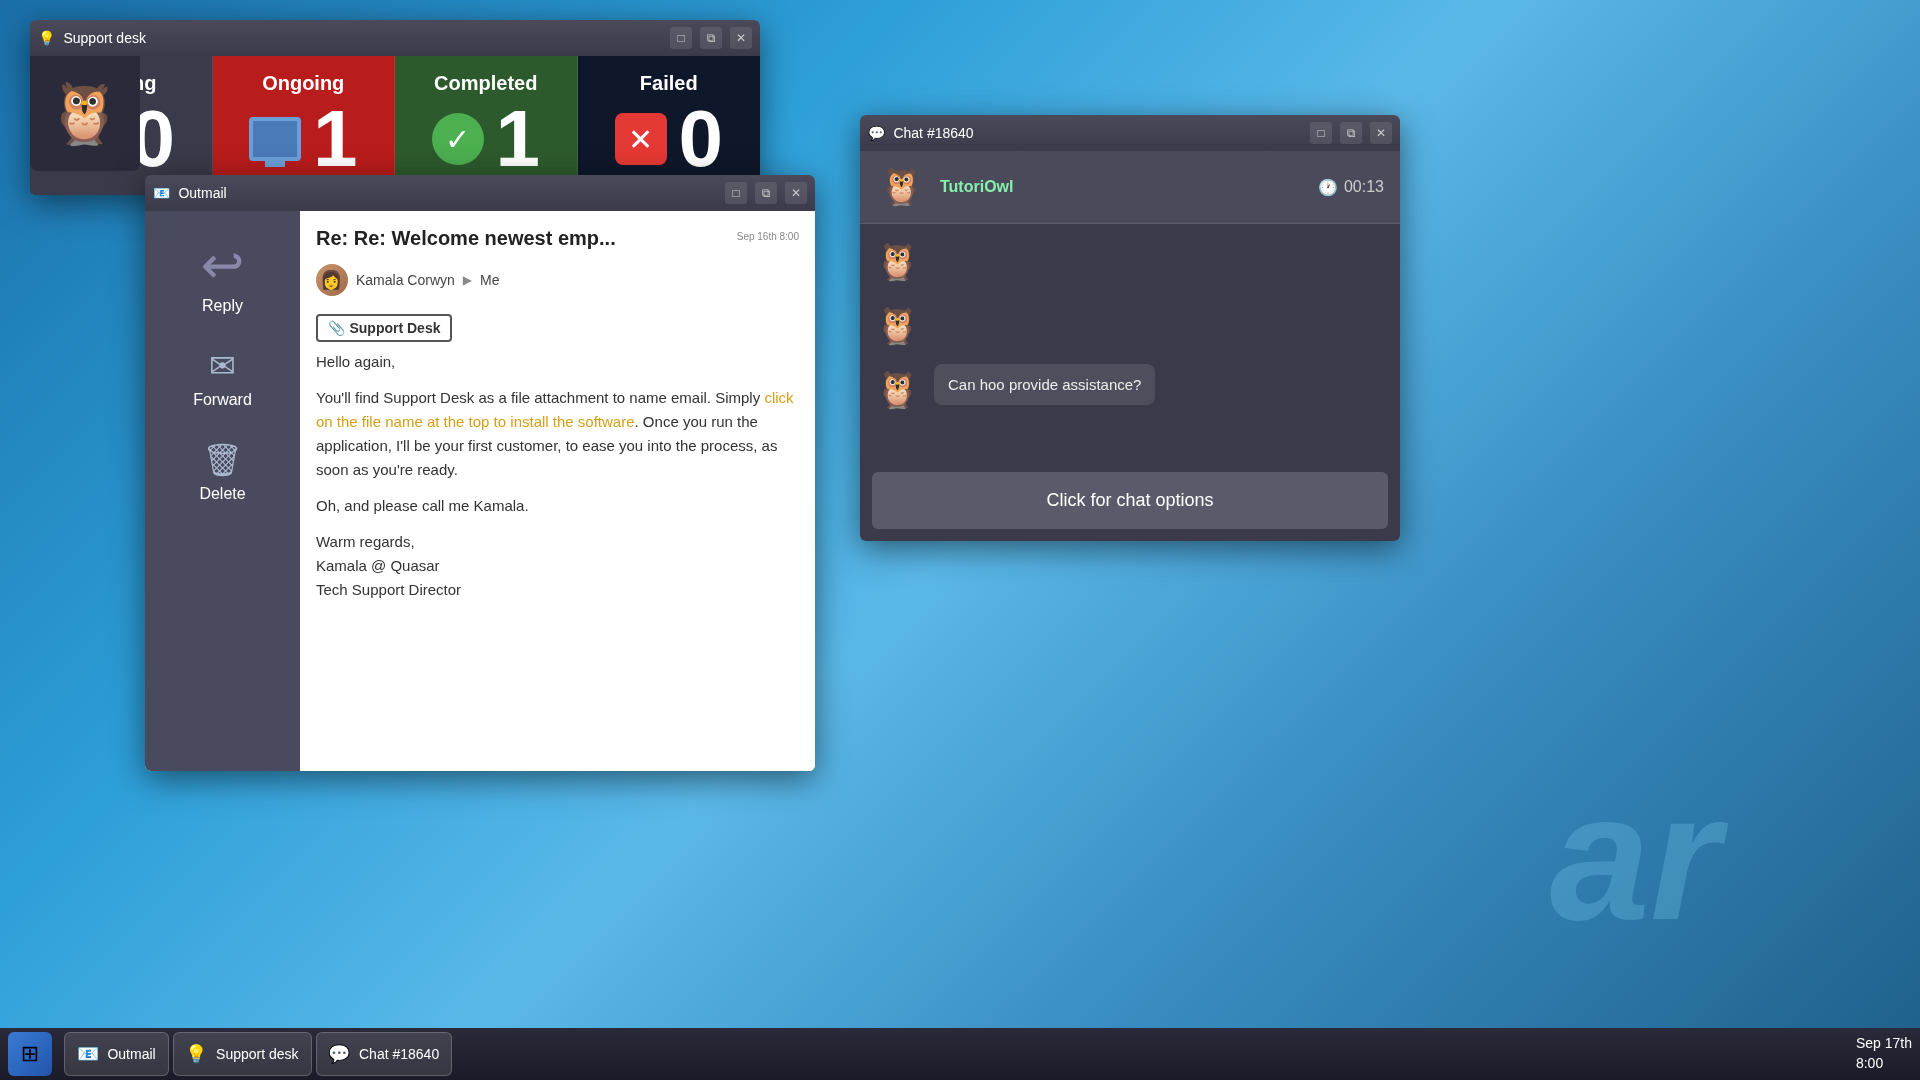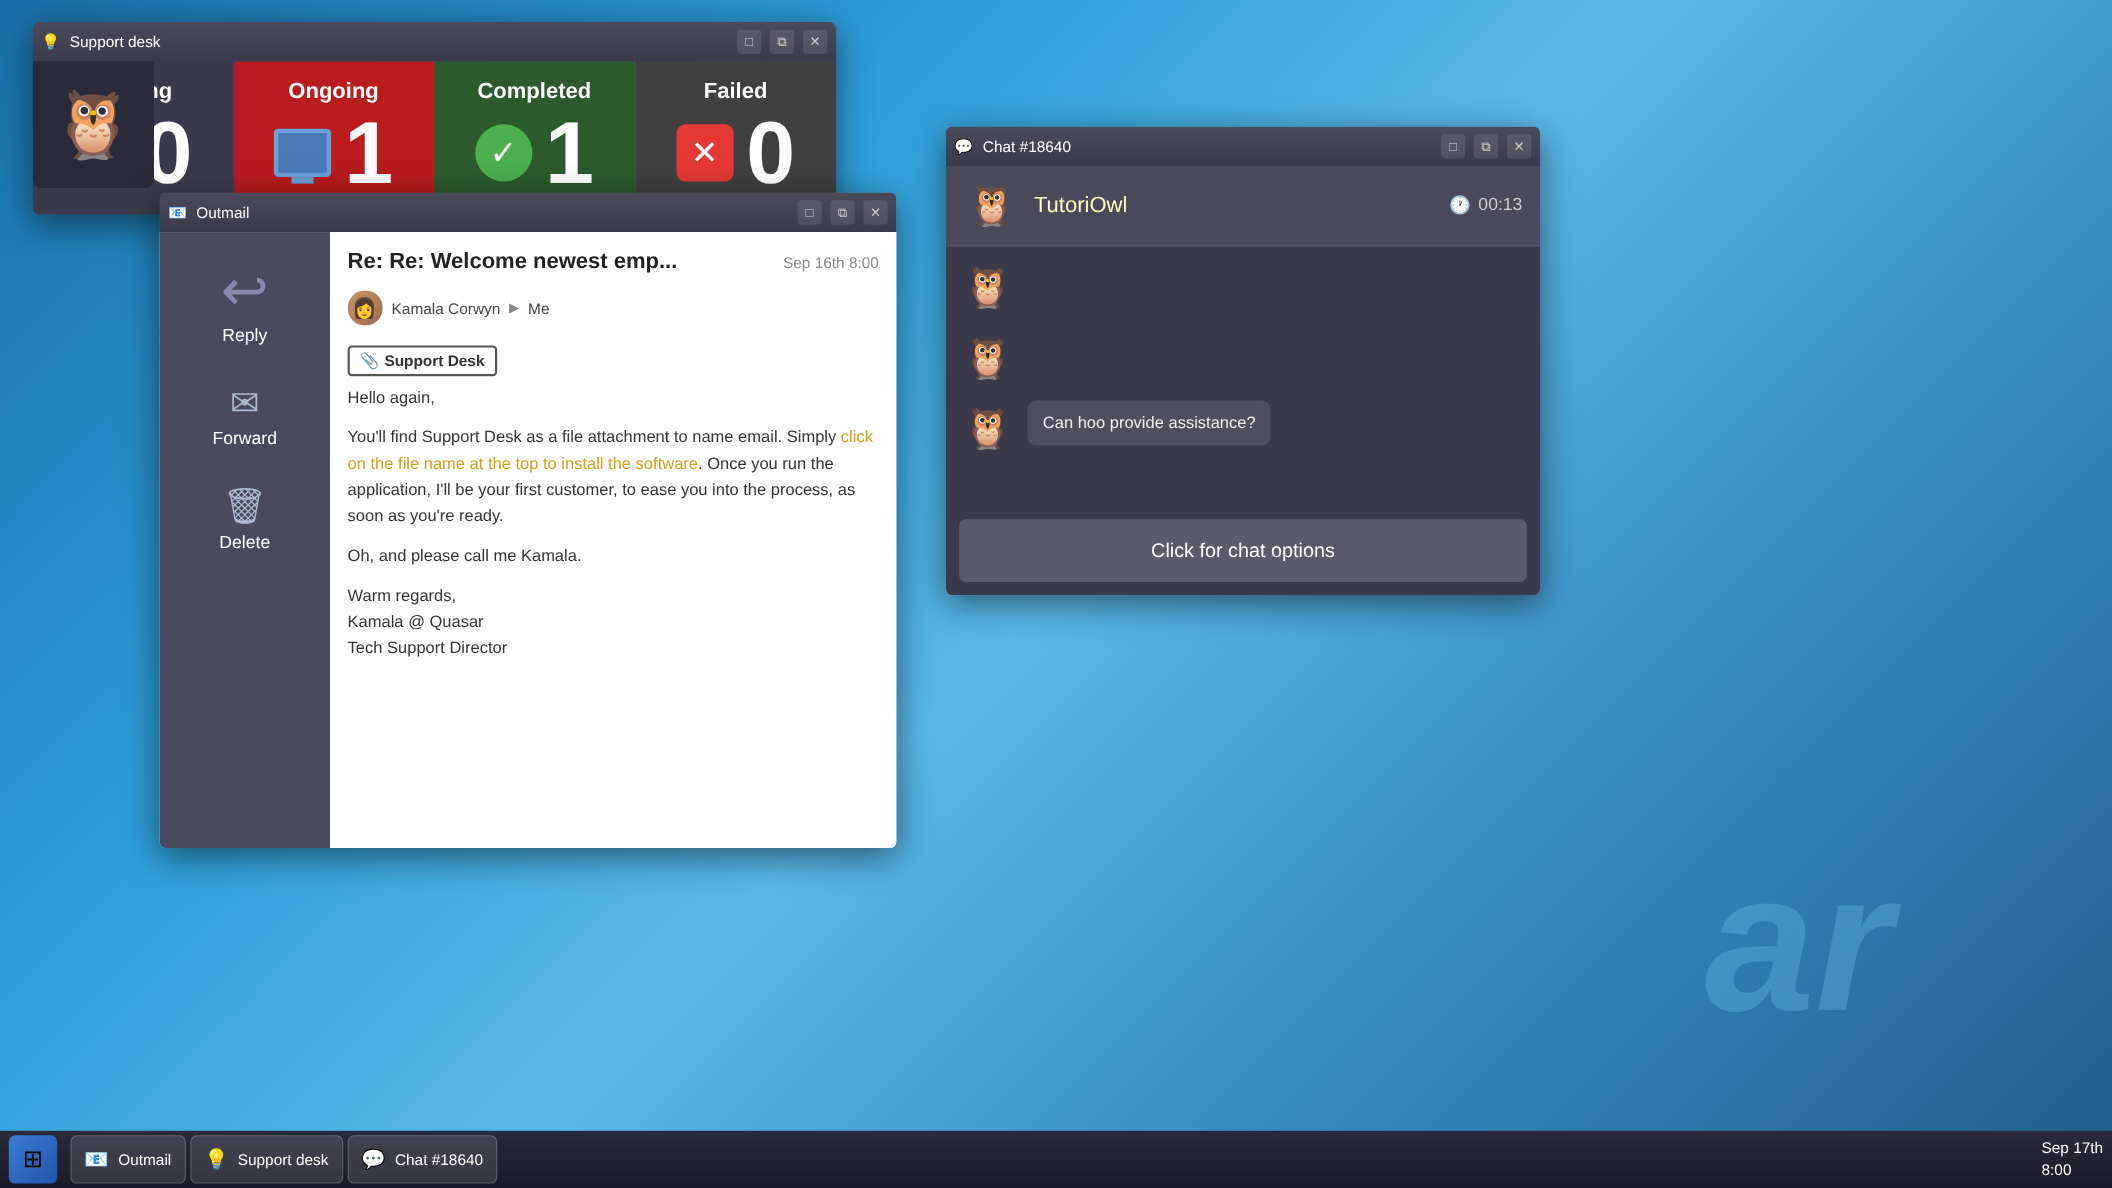--- a/index.html
+++ b/index.html
@@ -139,21 +139,21 @@
       font-size: 80px;
       font-weight: 700;
       color: white;
       line-height: 1;
     }
 
     
     .stat-box.waiting { background: #3a3a4a; }
     .stat-box.ongoing { background: #b91c1c; }
     .stat-box.completed { background: #2d5a2d; }
-    .stat-box.failed { background: #404040; }
+    .stat-box.failed { background: #0f172a; }
 
     
     .wifi-icon {
       width: 52px;
       height: 52px;
       position: relative;
       display: flex;
       align-items: flex-end;
       justify-content: center;
     }
@@ -277,21 +277,21 @@
       padding: 16px;
       overflow-y: auto;
     }
     .email-subject {
       font-size: 20px;
       font-weight: 600;
       color: #222;
       margin-bottom: 4px;
     }
     .email-date {
-      font-size: 14px;
+      font-size: 10px;
       color: #888;
       float: right;
       margin-top: 4px;
     }
     .email-from-row {
       display: flex;
       align-items: center;
       gap: 8px;
       margin: 10px 0;
       font-size: 14px;
@@ -361,23 +361,23 @@
     .chat-header-user {
       display: flex;
       align-items: center;
       gap: 12px;
       padding: 10px 16px;
       background: #4a4a5a;
       border-bottom: 1px solid rgba(255,255,255,0.1);
     }
     .chat-username {
       flex: 1;
-      color: #fef9c3;
-      font-size: 20px;
-      font-weight: 400;
+      color: #86efac;
+      font-size: 16px;
+      font-weight: 700;
     }
     .chat-timer {
       color: #ccc;
       font-size: 16px;
       display: flex;
       align-items: center;
       gap: 6px;
     }
     .chat-messages {
       flex: 1;

